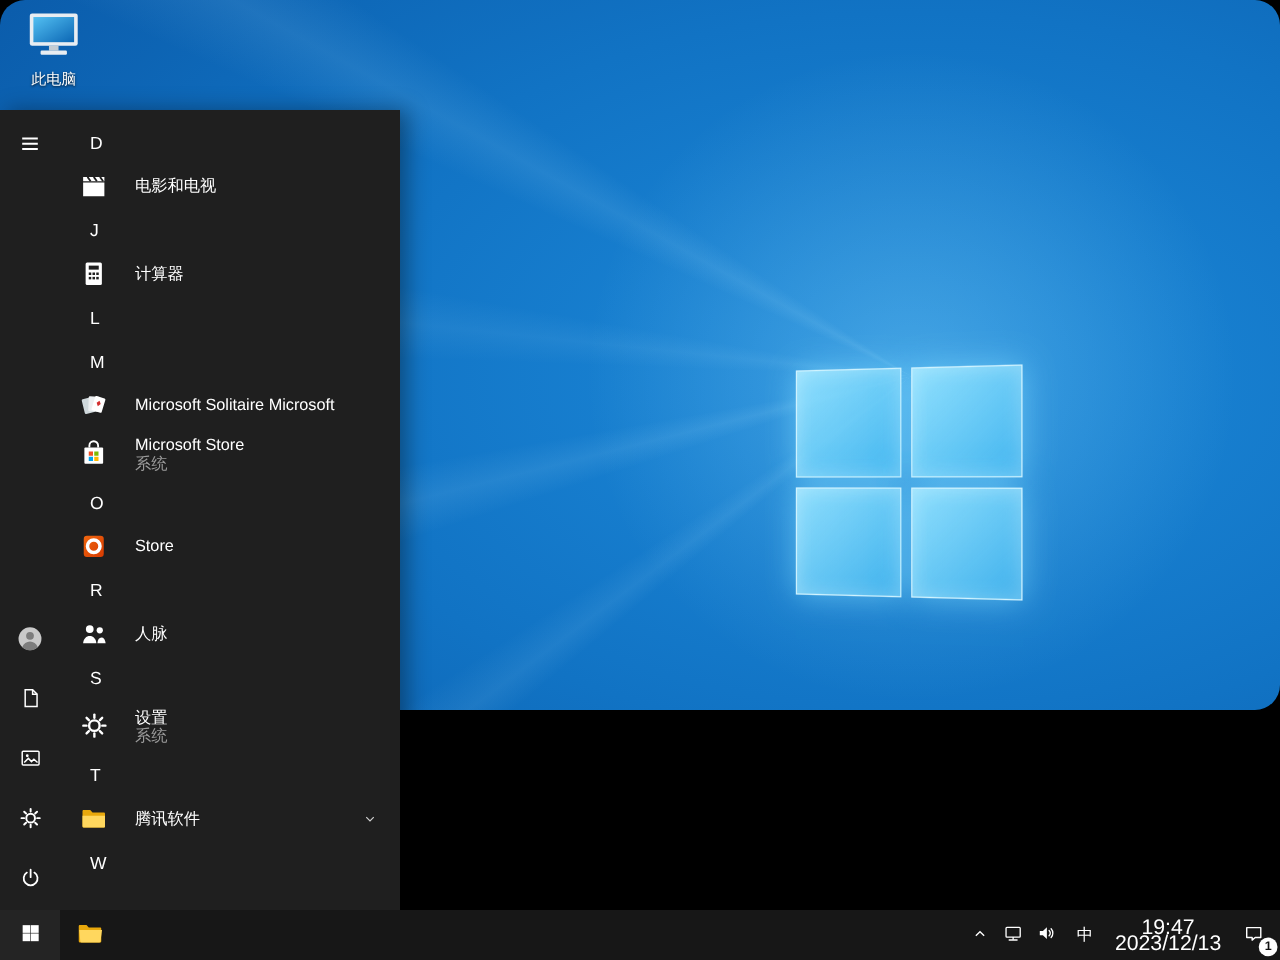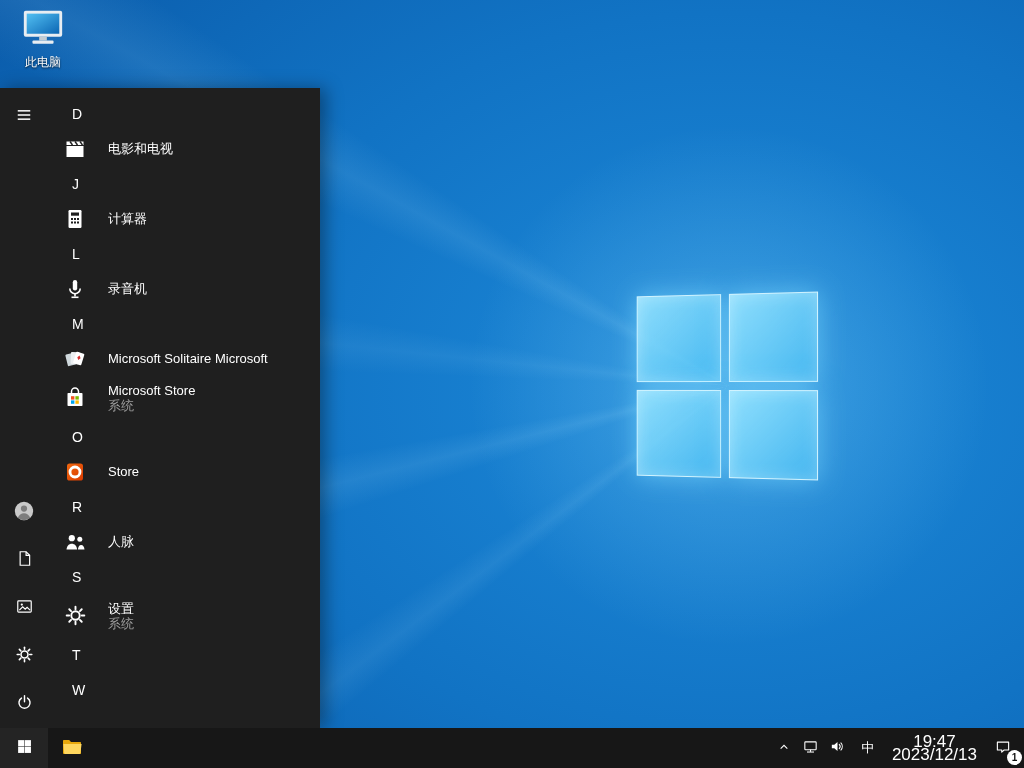--- a/index.html
+++ b/index.html
@@ -6,32 +6,33 @@
   html,body { width:1024px; height:768px; overflow:hidden; }
   body {
     position:relative;
     font-family:"Liberation Sans","DejaVu Sans",sans-serif;
     background:#000;
     -webkit-font-smoothing:antialiased;
   }
 
   
   .desktop {
-    position:absolute; left:0; top:0; width:1024px; height:728px; z-index:0;
+    position:absolute; left:0; top:0; width:1024px; height:568px; z-index:0;
     background:
       radial-gradient(circle 260px at 71.2% 53%, rgba(160,228,255,0.30), rgba(160,228,255,0) 100%),
       conic-gradient(from 200deg at 71.2% 53%,
         transparent 0deg, transparent 30deg,
         rgba(175,228,255,0.09) 33deg, transparent 37deg,
         transparent 52deg, rgba(175,228,255,0.11) 56deg, transparent 60deg,
         transparent 72deg, rgba(175,228,255,0.08) 76deg, transparent 80deg,
         transparent 94deg, rgba(175,228,255,0.11) 99deg, transparent 104deg,
         transparent 360deg),
       radial-gradient(ellipse 125% 135% at 71.2% 53%,
         #1d8ada 0%, #1173c4 38%, #0b5dac 68%, #084f9c 100%);
+    border-radius: 20px;
   }
   .win-logo {
     position:absolute; left:632px; top:294px; width:186px; height:184px;
     display:grid; grid-template-columns:1fr 1fr; grid-template-rows:1fr 1fr; gap:8px;
     transform:perspective(800px) rotateY(-13deg);
   }
   .win-pane {
     background:linear-gradient(135deg, rgba(150,228,255,0.92), rgba(72,192,246,0.72));
     border:1px solid rgba(215,246,255,0.95);
     box-shadow:0 0 24px rgba(125,218,255,0.60), inset 0 0 16px rgba(255,255,255,0.28);
@@ -257,33 +258,20 @@
       </span>
       <span class="app-text">
           <span class="app-name">计算器</span>
         </span>
     </div>
 
     <div class="letter-row">
         <span>L</span>
       </div>
 
-    <div class="app-row">
-      <span class="app-icon">
-        <svg width="24" height="24" viewBox="0 0 24 24">
-            <rect x="9.8" y="3" width="4.4" height="10.5" rx="2.2" fill="#fff"></rect>
-            <path d="M6.8 11.5a5.2 5.2 0 0 0 10.4 0" fill="none" stroke="#fff" stroke-width="1.6"></path>
-            <line x1="12" y1="16.7" x2="12" y2="19.5" stroke="#fff" stroke-width="1.6"></line>
-            <line x1="8.5" y1="20.3" x2="15.5" y2="20.3" stroke="#fff" stroke-width="1.6"></line>
-          </svg>
-      </span>
-      <span class="app-text">
-          <span class="app-name">录音机</span>
-        </span>
-    </div>
 
     <div class="letter-row">
         <span>M</span>
       </div>
 
     <div class="app-row">
       <span class="app-icon">
         <svg width="24" height="24" viewBox="0 0 24 24">
             <rect x="3.5" y="6.5" width="8.5" height="12" rx="1" fill="#cfd8dc" transform="rotate(-14 7.75 12.5)"></rect>
             <rect x="7.8" y="5.2" width="8.5" height="12" rx="1" fill="#eceff1" transform="rotate(2 12 11.2)"></rect>
@@ -378,20 +366,36 @@
       <span class="app-text">
         <span class="app-name">设置</span>
         <span class="app-sub">系统</span>
       </span>
     </div>
 
     <div class="letter-row">
         <span>T</span>
       </div>
 
+    <div class="app-row">
+      <span class="app-icon">
+        <svg width="24" height="24" viewBox="0 0 24 24">
+            <path d="M3 6c0-.6.4-1 1-1h5.2l1.8 2h9c.6 0 1 .4 1 1v10c0 .6-.4 1-1 1H4a1 1 0 0 1-1-1z" fill="#e8a80c"></path>
+            <path d="M3 9.5h18V18c0 .6-.4 1-1 1H4a1 1 0 0 1-1-1z" fill="#ffd75e"></path>
+          </svg>
+      </span>
+      <span class="app-text">
+          <span class="app-name">腾讯软件</span>
+        </span>
+      <span class="row-chevron">
+        <svg width="16" height="16" viewBox="0 0 24 24">
+            <path d="M7.5 10l4.5 4.5L16.5 10" fill="none" stroke="#cfcfcf" stroke-width="1.5"></path>
+          </svg>
+      </span>
+    </div>
 
     <div class="letter-row">
         <span>W</span>
       </div>
 
   </div>
 </div>
 
 <div class="taskbar">
 

